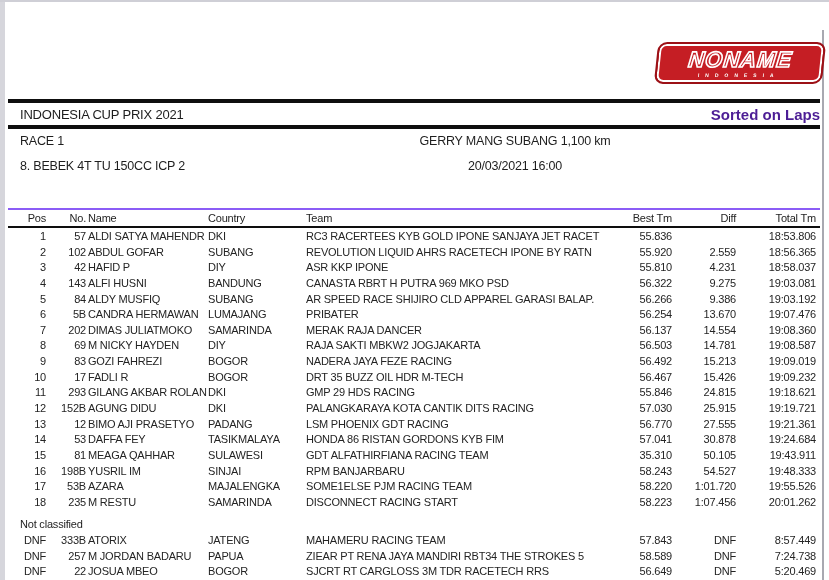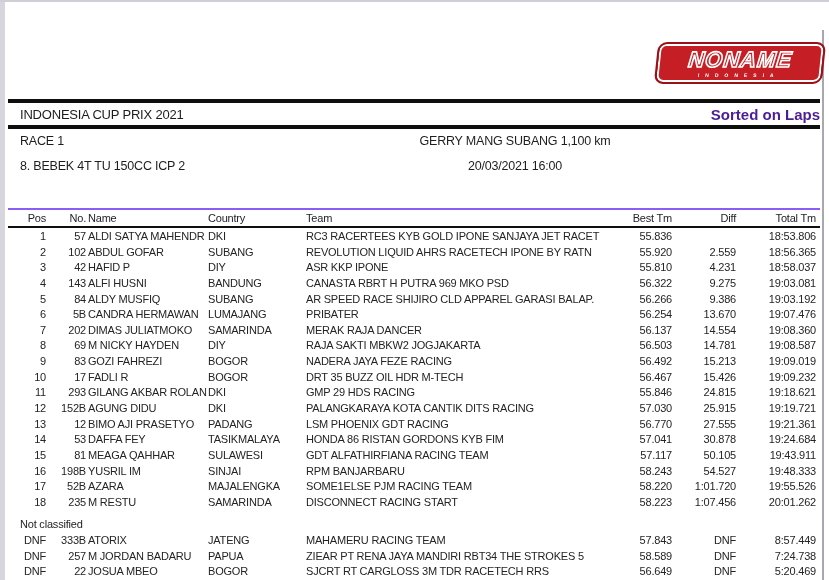--- a/index.html
+++ b/index.html
@@ -248,37 +248,37 @@
         <span class="c-best">57.041</span>
         <span class="c-diff">30.878</span>
         <span class="c-total">19:24.684</span>
       </div>
       <div class="trow">
         <span class="c-pos">15</span>
         <span class="c-no">81</span>
         <span class="c-name">MEAGA QAHHAR</span>
         <span class="c-country">SULAWESI</span>
         <span class="c-team">GDT ALFATHIRFIANA RACING TEAM</span>
-        <span class="c-best">57.117</span>
+        <span class="c-best">35.310</span>
         <span class="c-diff">50.105</span>
         <span class="c-total">19:43.911</span>
       </div>
       <div class="trow">
         <span class="c-pos">16</span>
         <span class="c-no">198B</span>
         <span class="c-name">YUSRIL IM</span>
         <span class="c-country">SINJAI</span>
         <span class="c-team">RPM BANJARBARU</span>
         <span class="c-best">58.243</span>
         <span class="c-diff">54.527</span>
         <span class="c-total">19:48.333</span>
       </div>
       <div class="trow">
         <span class="c-pos">17</span>
-        <span class="c-no">52B</span>
+        <span class="c-no">53B</span>
         <span class="c-name">AZARA</span>
         <span class="c-country">MAJALENGKA</span>
         <span class="c-team">SOME1ELSE PJM RACING TEAM</span>
         <span class="c-best">58.220</span>
         <span class="c-diff">1:01.720</span>
         <span class="c-total">19:55.526</span>
       </div>
       <div class="trow">
         <span class="c-pos">18</span>
         <span class="c-no">235</span>

